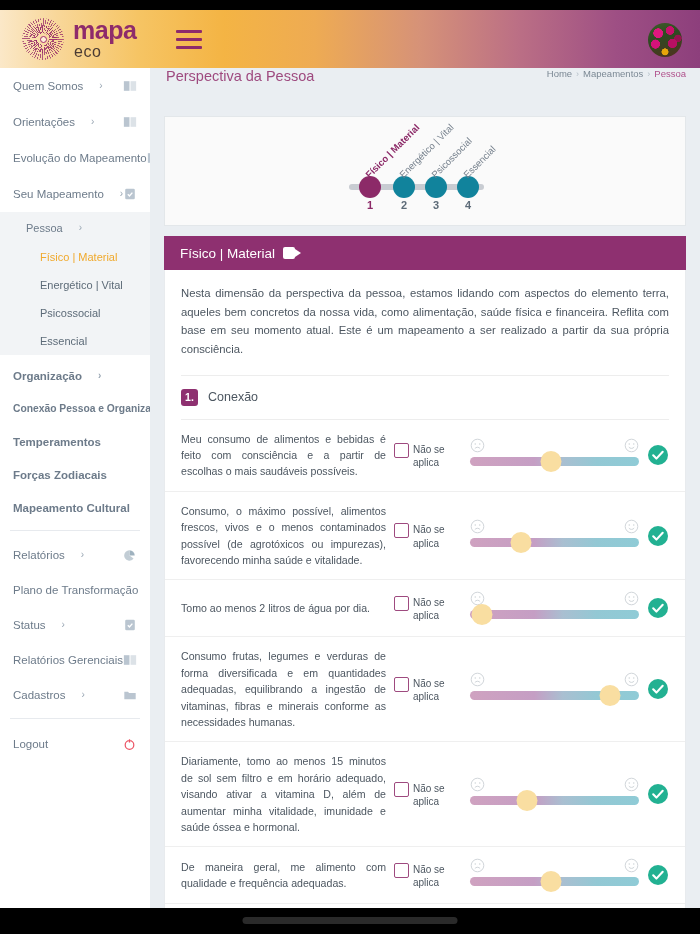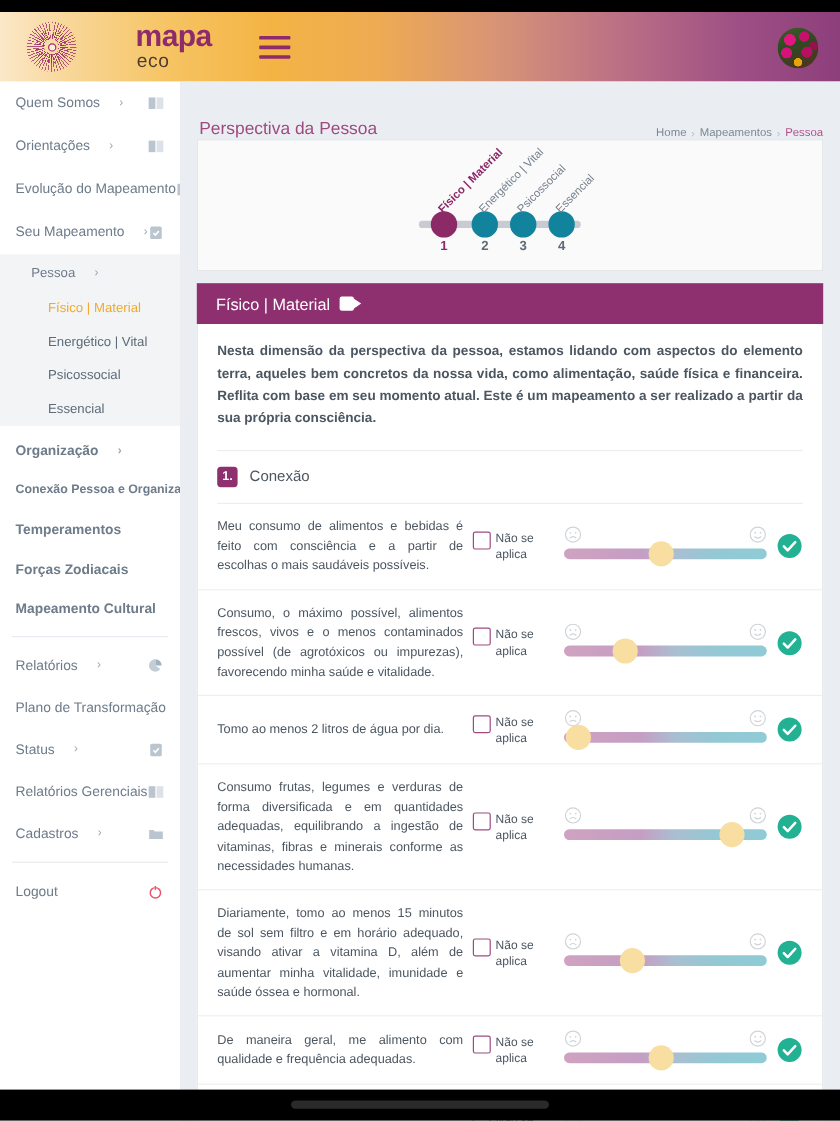--- a/index.html
+++ b/index.html
@@ -13,21 +13,21 @@
   .app { position: relative; width: 700px; height: 934px; background:#fff; }
 
   
   .topbar {
     position: absolute; top: 10px; left: 0; width: 700px; height: 58px;
     background: linear-gradient(90deg,
         #fbe8c8 0%, #f8d79a 8%, #f6c463 20%, #f4b444 32%,
         #eeab53 45%, #d69278 60%, #bb6f85 74%, #9e4f84 88%, #8d3f7c 100%);
     display: flex; align-items: center;
   }
-  .brand { display: flex; align-items: center; margin-left: 22px; gap: 40px; }
+  .brand { display: flex; align-items: center; margin-left: 22px; }
   .mandala { width: 42px; height: 42px; position: relative; }
   .mandala .ring {
     position: absolute; inset: 0; border-radius: 50%;
     background:
       repeating-conic-gradient(from 0deg,
         rgba(150,40,105,.75) 0deg 2.2deg, rgba(255,255,255,0) 2.2deg 7.5deg);
     -webkit-mask: radial-gradient(circle, transparent 20%, #000 22%, #000 100%);
             mask: radial-gradient(circle, transparent 20%, #000 22%, #000 100%);
   }
   .mandala .ring2 {
@@ -97,21 +97,21 @@
   .group2 { padding-top: 4px; }
   .group2 .nav-item { height: 33px; font-weight: bold; }
   .sep { height: 1px; background: #e7eaee; margin: 6px 10px; }
 
   
   .main {
     position: absolute; top: 68px; left: 150px; width: 550px; height: 866px;
     background: #eaeef2; overflow: hidden;
   }
   .page-head {
-    height: 48px; display: flex; align-items: flex-end; justify-content: space-between;
+    height: 48px; display: flex; align-items: flex-start; justify-content: space-between;
     padding: 0 14px 0 16px; background: #eaeef2;
   }
   .page-title { font-size: 14.5px; color: #9e4a7f; }
   .crumbs { display: flex; align-items: center; gap: 4px; font-size: 9.5px; color: #7b8894; }
   .crumbs .sepc { color: #b6c0c9; font-size: 9px; }
   .crumbs .cur { color: #b0518c; }
 
   .card {
     margin: 0 14px; background: #fafafa; border: 1px solid #e3e7ea;
   }
@@ -147,21 +147,21 @@
   .cam .body { position:absolute; left:0; top:0; width: 12px; height: 12px; background:#fff; border-radius: 2px; }
   .cam .lens {
     position:absolute; right:0; top:1.5px;
     width: 0; height: 0; border-top: 4.5px solid transparent;
     border-bottom: 4.5px solid transparent; border-left: 6px solid #fff;
   }
 
   .body-card { margin: 0 14px; background: #fff; border: 1px solid #e8ebee; border-top: none; }
   .intro {
     padding: 14px 16px 16px; font-size: 11.3px; line-height: 1.65;
-    color: #4c5660; text-align: justify; font-weight: bold;
+    color: #4c5660; text-align: justify;
   }
   .hr { height: 1px; background: #ededed; margin: 0 16px; }
   .sect-head { display: flex; align-items: center; gap: 10px; padding: 13px 16px; }
   .sect-num {
     background: #8e3070; color: #fff; font-size: 10.5px; font-weight: bold;
     width: 17px; height: 17px; border-radius: 3px;
     display: flex; align-items: center; justify-content: center;
   }
   .sect-title { font-size: 12.5px; color: #4c5660; }
 

